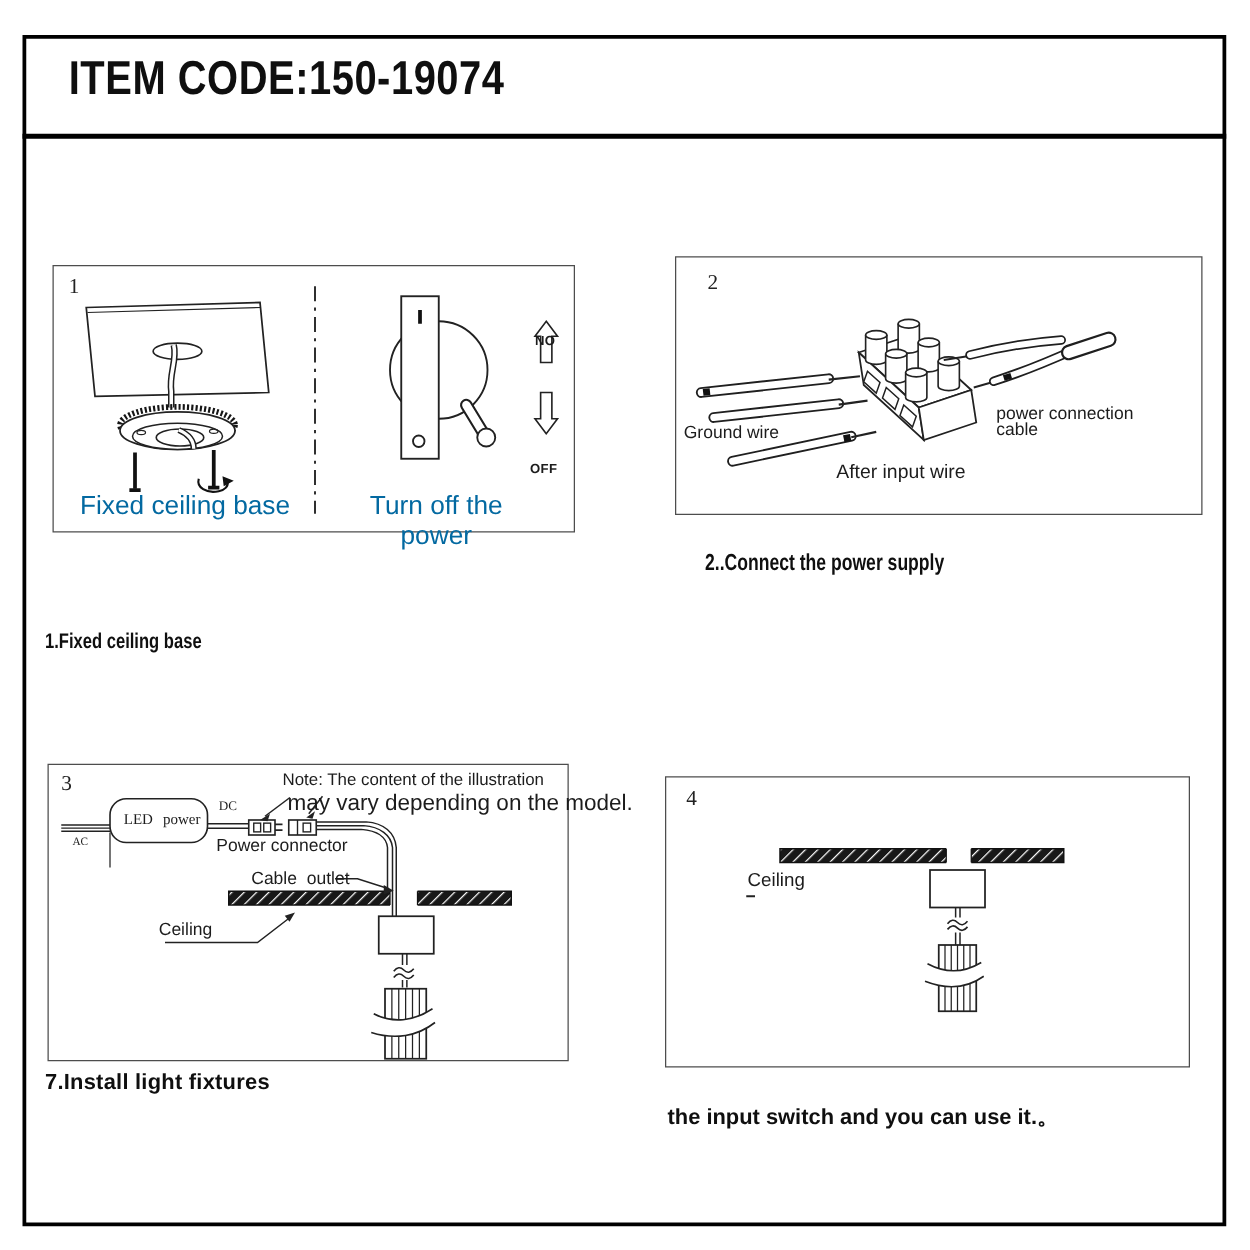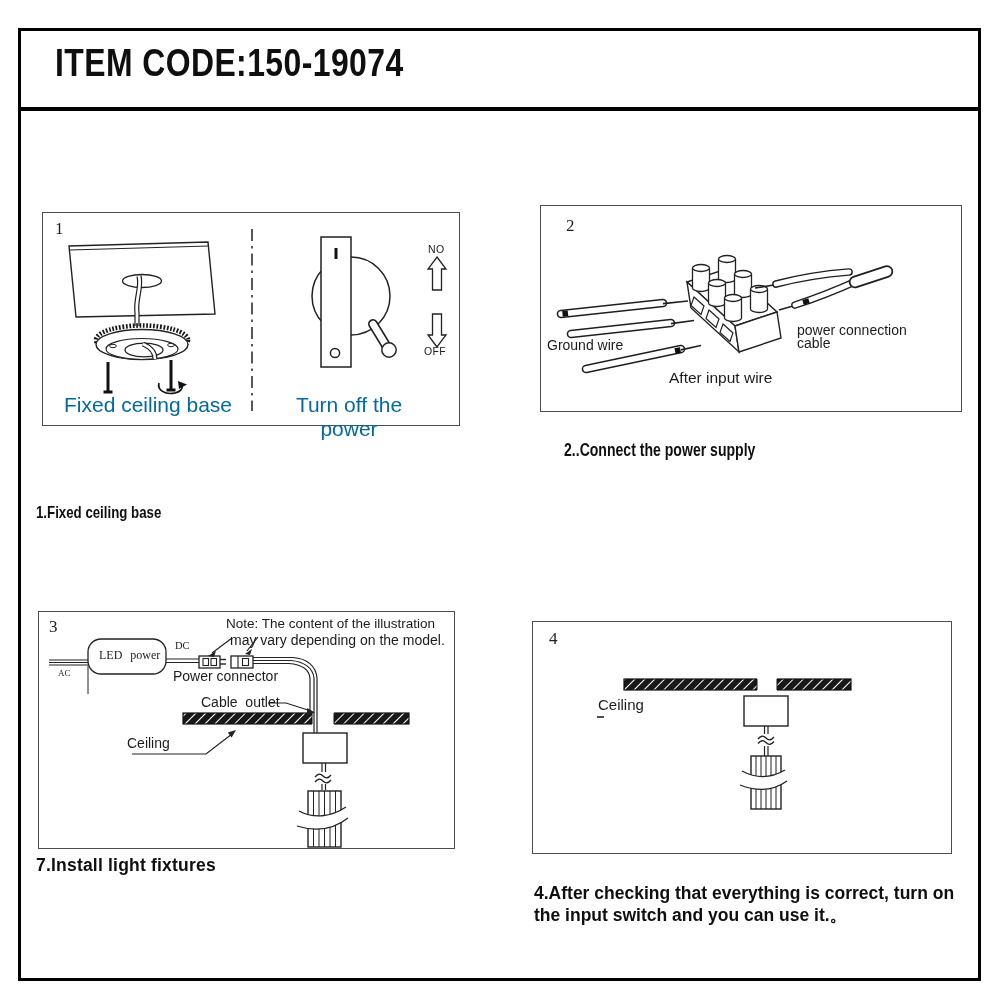--- a/index.html
+++ b/index.html
@@ -13,21 +13,21 @@
   #panel3{left:38px;top:611px;width:417px;height:238px;}
   #panel4{left:532px;top:621px;width:420px;height:233px;}
   .panel svg{position:absolute;left:0;top:0;}
   .num{position:absolute;font-family:"Liberation Serif",serif;font-size:17px;color:#222;}
   .lbl{position:absolute;white-space:pre;color:#1c1c1c;font-size:14px;line-height:1.05;}
   .serif{font-family:"Liberation Serif",serif;}
   .cond{display:inline-block;transform-origin:0 0;white-space:pre;font-weight:bold;color:#0f0f0f;}
   .header-text{left:55px;top:42px;font-size:38px;transform:scaleX(.84);letter-spacing:.5px;}
   .cap{position:absolute;font-weight:bold;color:#0f0f0f;white-space:pre;}
   .caption-center{position:absolute;text-align:center;font-size:21px;color:#0369a1;}
-  .tiny{font-weight:normal;font-size:10.5px;letter-spacing:.3px;}
+  .tiny{font-weight:bold;font-size:10.5px;letter-spacing:.3px;margin-top:24px;}
 </style>
 </head>
 <body>
 
 <div class="abs frame"></div>
 <div class="abs hrule"></div>
 <span class="abs cond header-text">ITEM CODE:150-19074</span>
 
 <div id="panel1" class="abs panel">
   <svg width="418" height="214" viewBox="0 0 418 214">
@@ -201,21 +201,21 @@
           <line x1="291" y1="179" x2="291" y2="235"></line>
         <line x1="296.5" y1="179" x2="296.5" y2="235"></line>
       </g>
       <path d="M260,199 C275,207 292,205 307,195 L309,206 C295,217 277,220 258,214 Z" fill="#fff" stroke="none"></path>
       <path d="M260,199 C275,207 292,205 307,195" stroke-width="1.3"></path>
       <path d="M258,214 C277,220 295,217 309,206" stroke-width="1.3"></path>
     </g>
   </svg>
   <span class="num" style="left:10px;top:5px;">3</span>
   <span class="lbl" style="left:187px;top:5px;font-size:13.5px;">Note: The content of the illustration</span>
-  <span class="lbl" style="left:191px;top:21px;font-size:14px;">may vary depending on the model.</span>
+  <span class="lbl" style="left:191px;top:21px;font-size:18px;">may vary depending on the model.</span>
   <span class="lbl serif" style="left:60px;top:37px;font-size:12px;word-spacing:5px;">LED power</span>
   <span class="lbl serif" style="left:19px;top:57px;font-size:9px;">AC</span>
   <span class="lbl serif" style="left:136px;top:28px;font-size:10.5px;">DC</span>
   <span class="lbl" style="left:134px;top:57px;">Power connector</span>
   <span class="lbl" style="left:162px;top:83px;">Cable  outlet</span>
   <span class="lbl" style="left:88px;top:124px;">Ceiling</span>
 </div>
 
 <div id="panel4" class="abs panel">
   <svg width="420" height="233" viewBox="0 0 420 233">
@@ -253,15 +253,14 @@
     </g>
   </svg>
   <span class="num" style="left:16px;top:7px;">4</span>
   <span class="lbl" style="left:65px;top:75px;font-size:15px;">Ceiling</span>
 </div>
 
 <span class="abs" style="left:36px;top:503px;"><span class="cond" style="font-size:17px;transform:scaleX(.78);">1.Fixed ceiling base</span></span>
 <span class="abs" style="left:520px;top:439px;margin-left:44px;"><span class="cond" style="font-size:18.5px;transform:scaleX(.76);">2..Connect the power supply</span></span>
 <span class="cap" style="left:36px;top:855px;font-size:17.5px;letter-spacing:.2px;">7.Install light fixtures</span>
 <div class="abs" style="left:534px;top:883px;width:460px;">
-  <div class="cap" style="position:static;font-size:17.5px;line-height:21.5px;">4.After checking that everything is correct, turn on</div>
   <div class="cap" style="position:static;font-size:17.5px;line-height:21.5px;">the input switch and you can use it.。</div>
 </div>
 
 </body></html>

